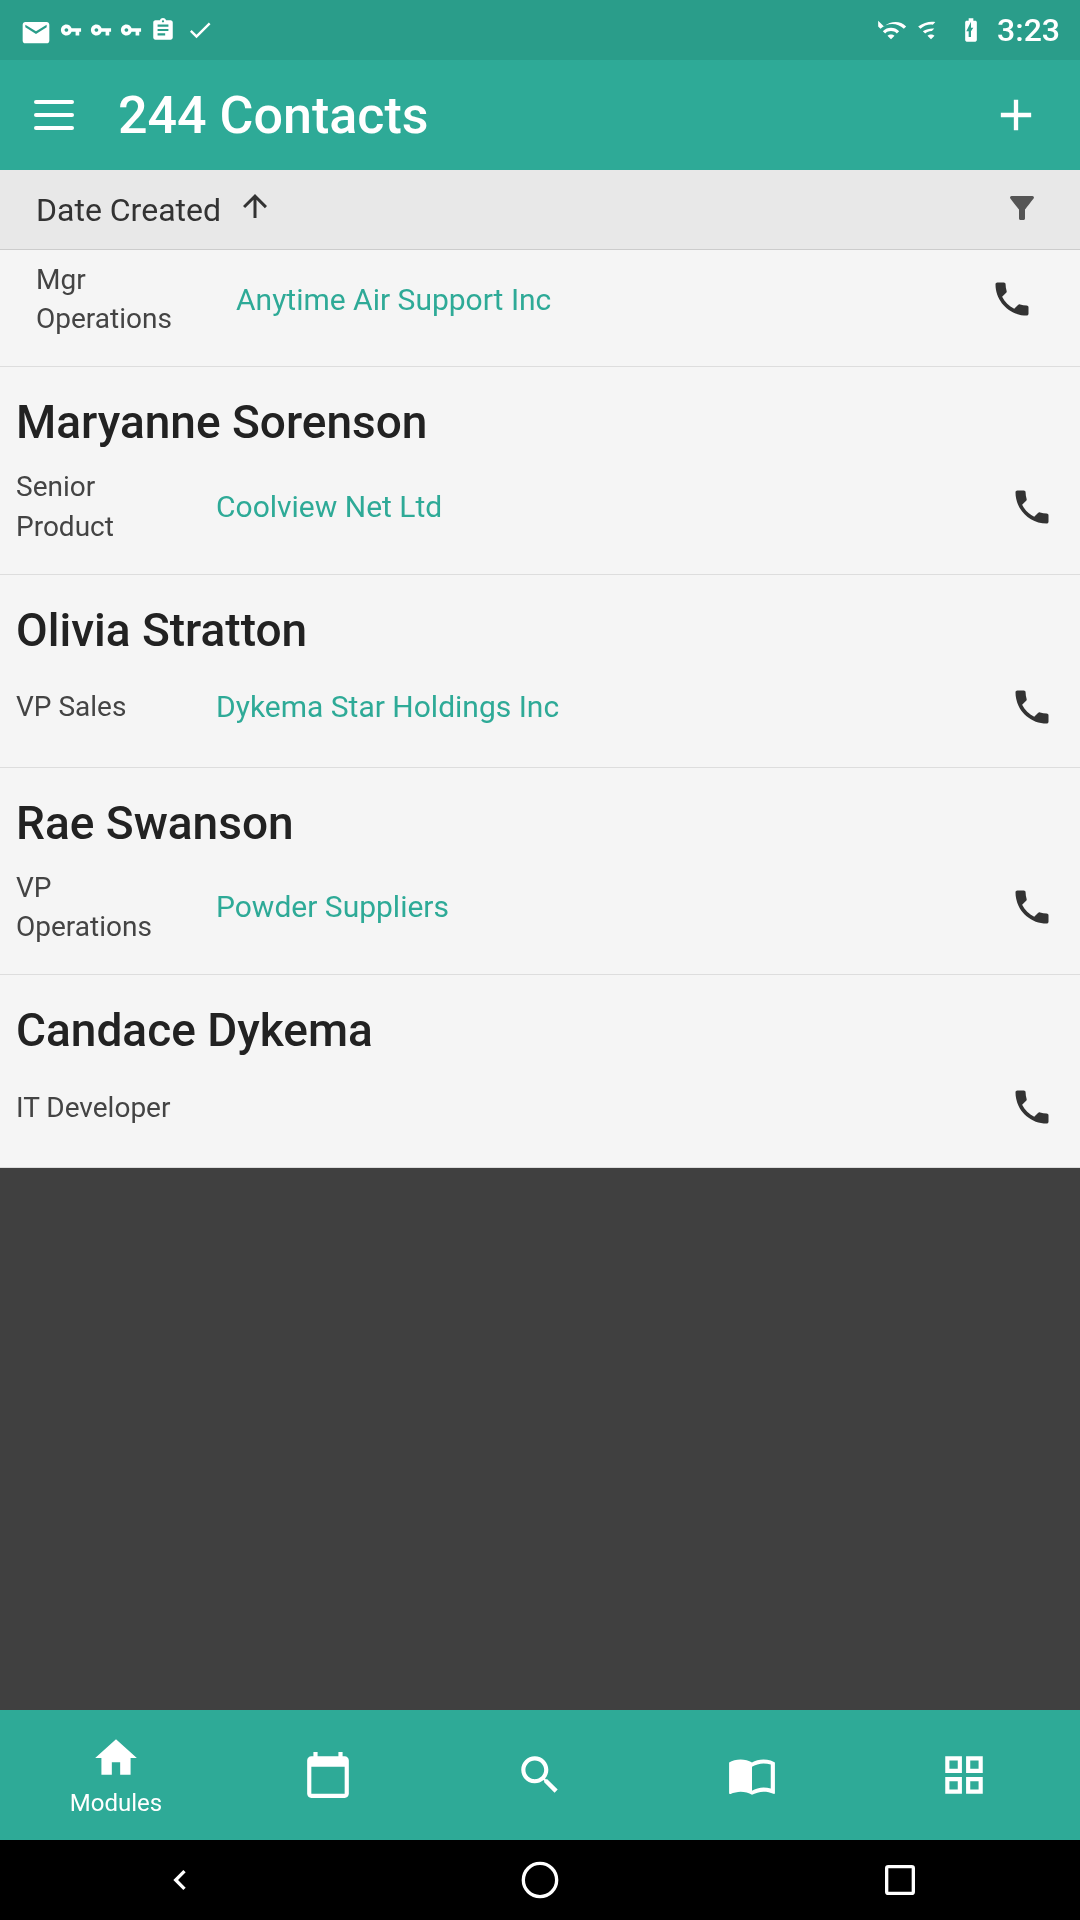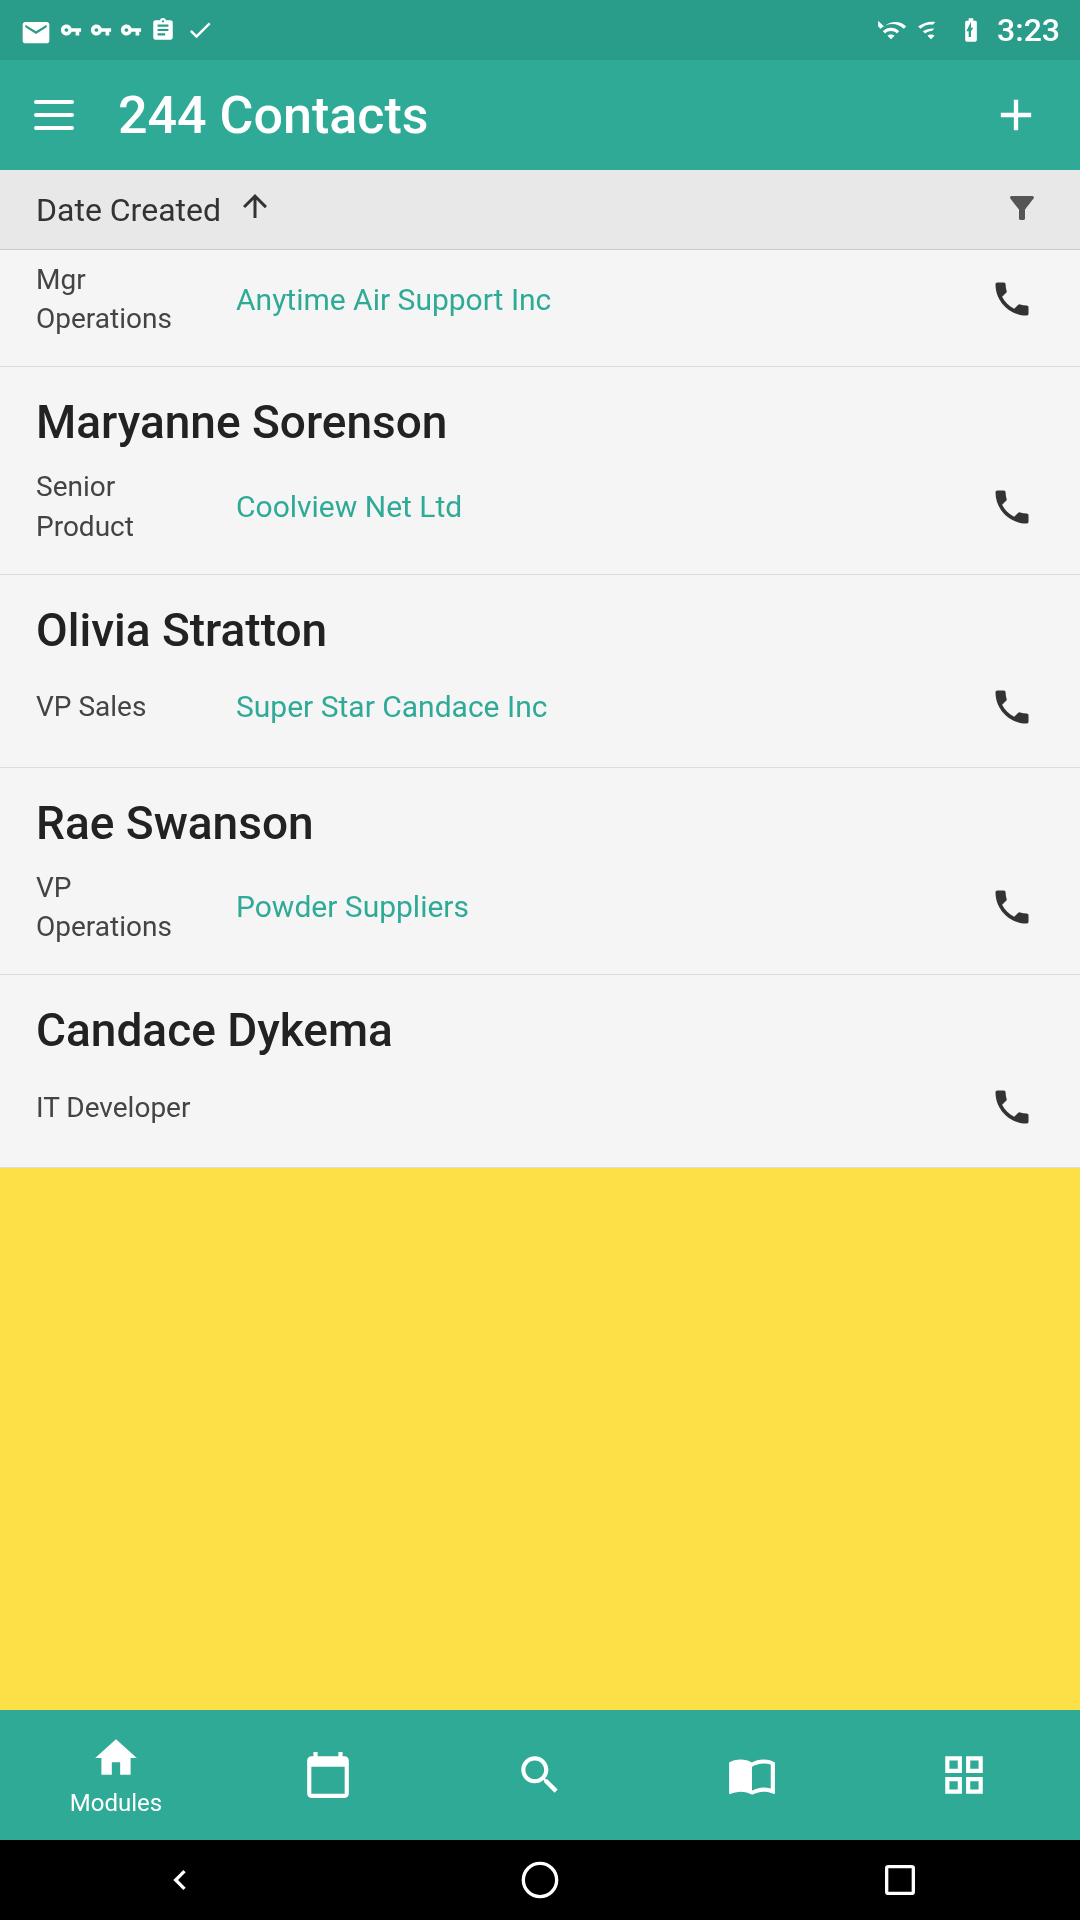--- a/index.html
+++ b/index.html
@@ -105,28 +105,28 @@
       cursor: pointer;
     }
     .filter-icon {
       width: 44px;
       height: 36px;
     }
 
     
     .contacts-list {
       flex: 1;
-      background: #fde047;
+      background: #404040;
       overflow: hidden;
     }
 
     .contact-item {
       background: #f5f5f5;
       border-bottom: 1px solid #ddd;
-      padding: 28px 36px;
+      padding: 28px 16px;
       cursor: pointer;
     }
 
     .contact-name {
       font-size: 46px;
       font-weight: 500;
       color: #222;
       margin-bottom: 18px;
     }
 
@@ -328,21 +328,21 @@
           <path d="M6.62 10.79c1.44 2.83 3.76 5.14 6.59 6.59l2.2-2.2c.27-.27.67-.36 1.02-.24 1.12.37 2.33.57 3.57.57.55 0 1 .45 1 1V20c0 .55-.45 1-1 1-9.39 0-17-7.61-17-17 0-.55.45-1 1-1h3.5c.55 0 1 .45 1 1 0 1.25.2 2.45.57 3.57.11.35.03.74-.25 1.02l-2.2 2.2z"></path>
         </svg>
       </div>
     </div>
   </div>
 
   <div class="contact-item">
     <div class="contact-name">Olivia Stratton</div>
     <div class="contact-details">
       <span class="contact-role">VP Sales</span>
-      <span class="contact-company">Super Star Candace Inc</span>
+      <span class="contact-company">Dykema Star Holdings Inc</span>
       <div class="phone-btn">
         <svg class="phone-icon-svg" viewBox="0 0 24 24">
           <path d="M6.62 10.79c1.44 2.83 3.76 5.14 6.59 6.59l2.2-2.2c.27-.27.67-.36 1.02-.24 1.12.37 2.33.57 3.57.57.55 0 1 .45 1 1V20c0 .55-.45 1-1 1-9.39 0-17-7.61-17-17 0-.55.45-1 1-1h3.5c.55 0 1 .45 1 1 0 1.25.2 2.45.57 3.57.11.35.03.74-.25 1.02l-2.2 2.2z"></path>
         </svg>
       </div>
     </div>
   </div>
 
   <div class="contact-item">
     <div class="contact-name">Rae Swanson</div>

